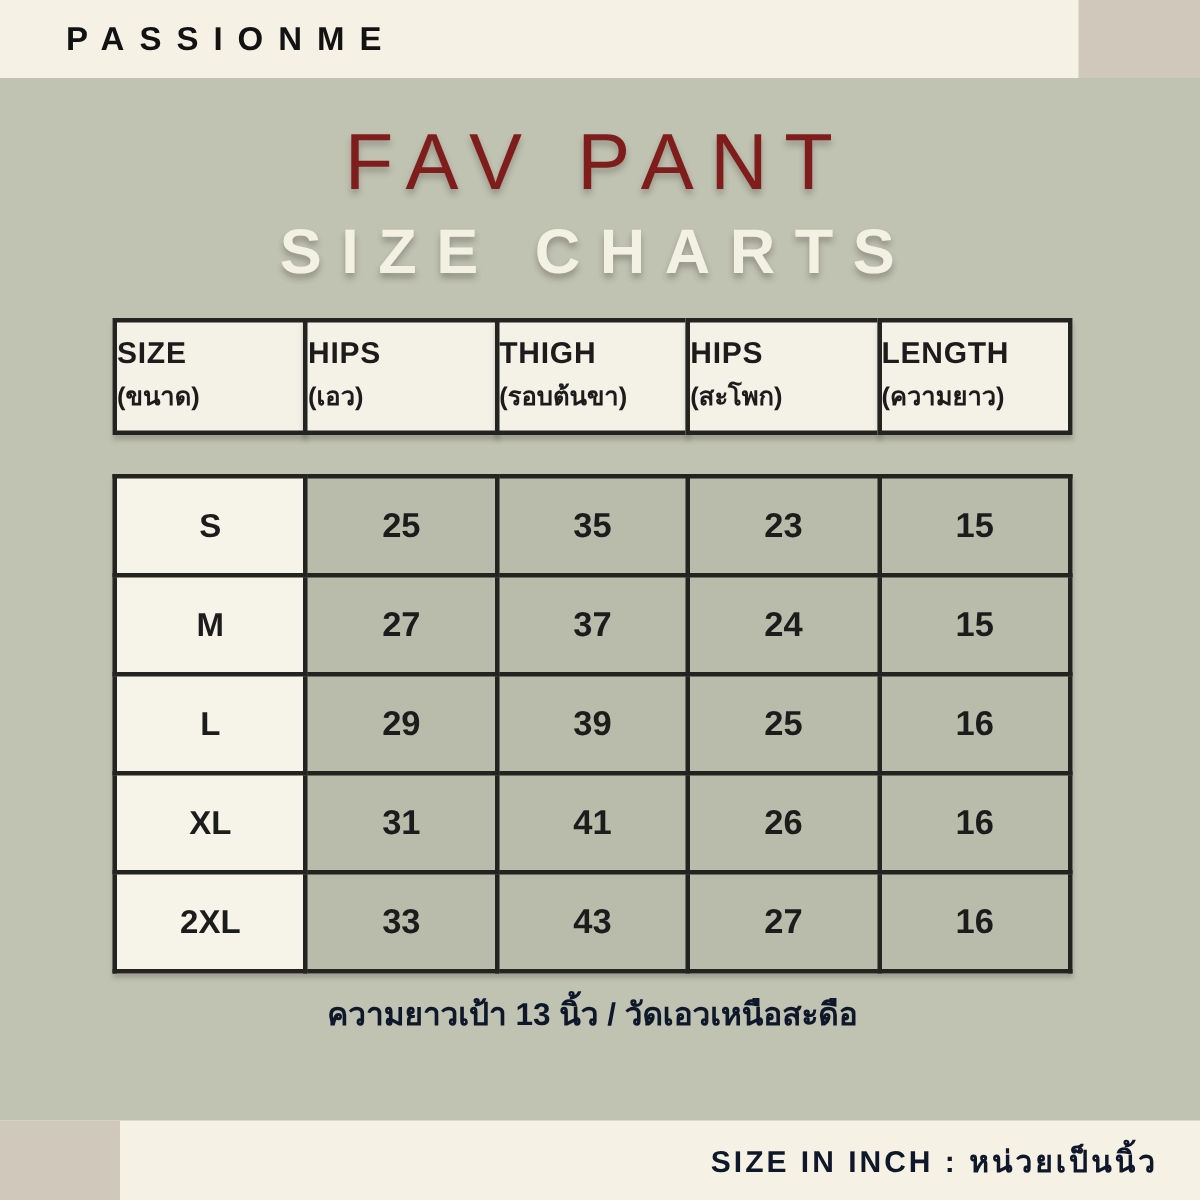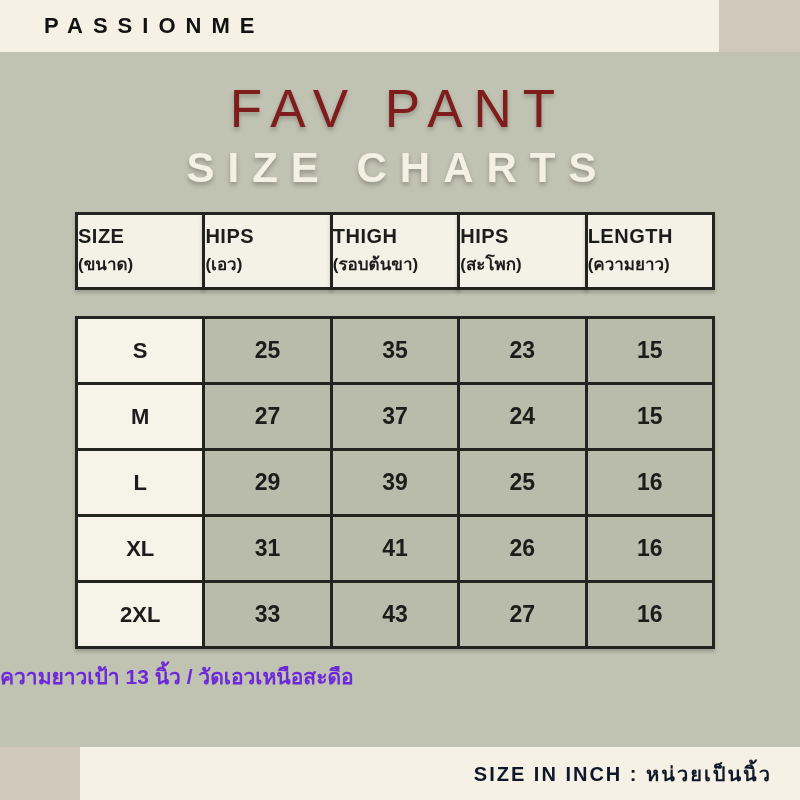--- a/index.html
+++ b/index.html
@@ -64,22 +64,22 @@
   .chart-body td {
     border:3px solid #232320;
     text-align:center; vertical-align:middle;
     font-weight:bold; font-size:23px;
     background:#b9bcaa;
   }
   .chart-body td.size { background:#f6f3e8; font-size:22px; }
 
   
   .note {
-    position:absolute; top:660px; left:0; width:790px; text-align:left;
-    font-weight:bold; font-size:21px; line-height:34px; color:#6d28d9;
+    position:absolute; top:660px; left:0; width:790px; text-align:center;
+    font-weight:bold; font-size:21px; line-height:34px; color:#0f172a;
   }
 
   
   .bottom-bar {
     position:absolute; left:0; top:747px; width:800px; height:53px;
     background:#f5f1e5;
   }
   .bottom-bar-corner {
     position:absolute; left:0; top:0; width:80px; height:53px;
     background:#cfc8bb;

